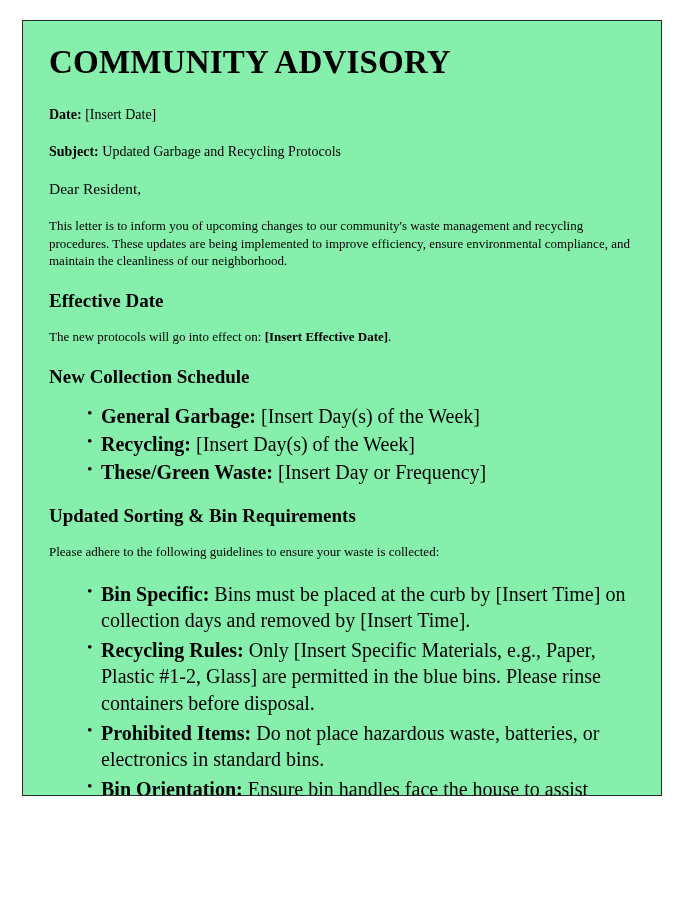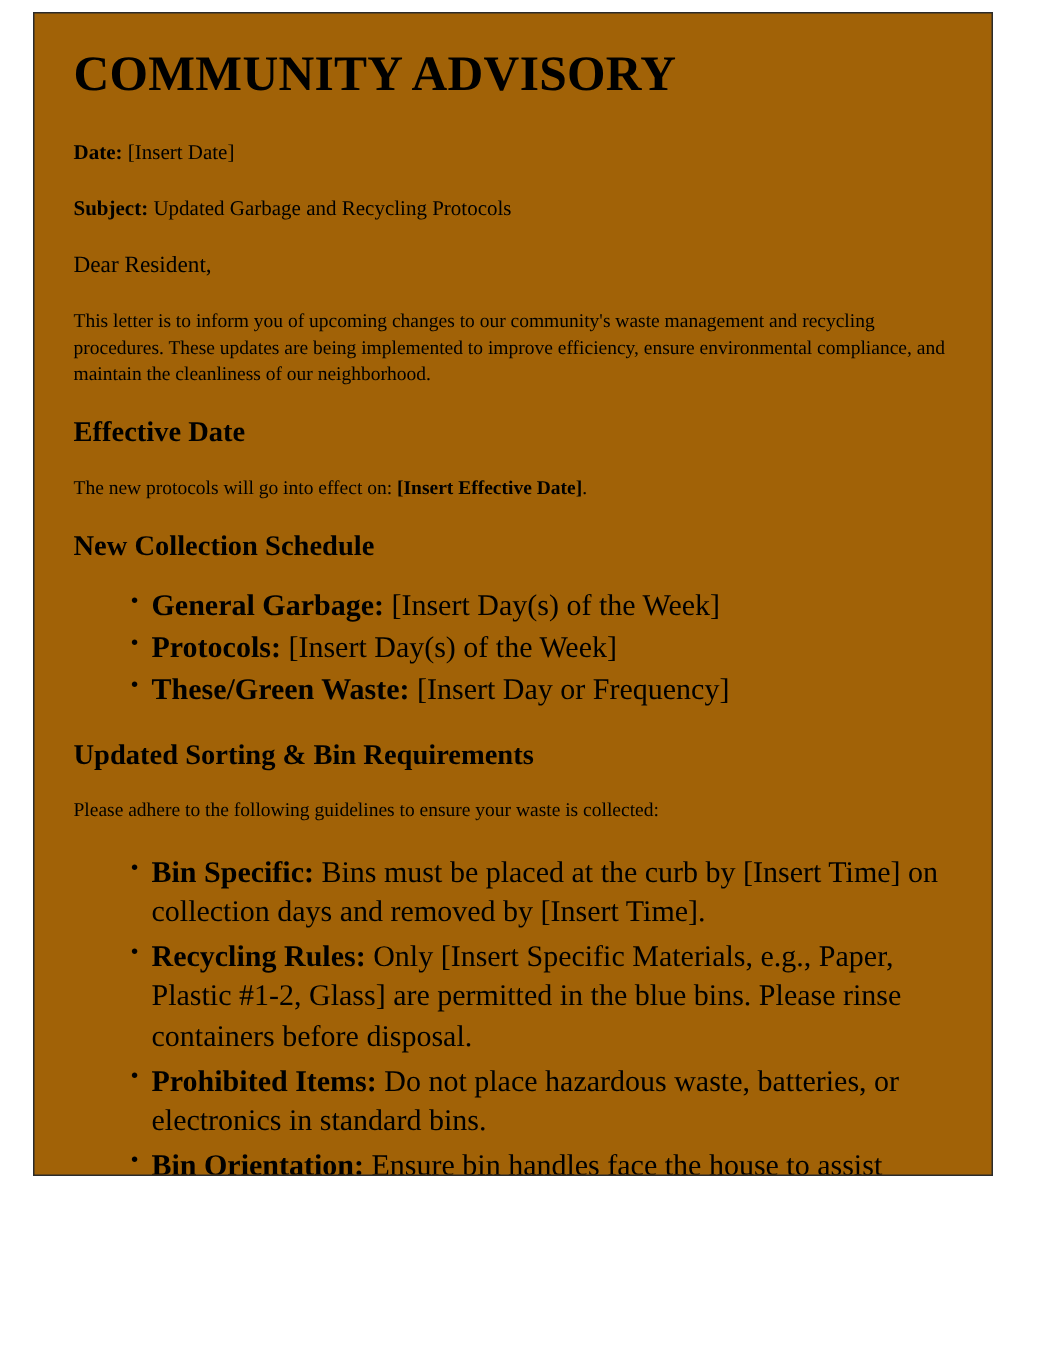--- a/index.html
+++ b/index.html
@@ -10,26 +10,26 @@
     height: 900px;
     overflow: hidden;
   }
   body {
     font-family: "Liberation Serif", "DejaVu Serif", serif;
     color: #000000;
   }
   #page {
     position: absolute;
     left: 22px;
-    top: 8px;
+    top: 20px;
     width: 640px;
     height: 776px;
     border: 1px solid #2b2b2b;
     box-sizing: border-box;
-    background: #a16207;
+    background: #86efac;
     overflow: hidden;
   }
   #page-inner {
     padding: 24px 26px 0 26px;
   }
   .doc-title {
     font-size: 33px;
     font-weight: bold;
     letter-spacing: 0.2px;
     margin: 0 0 26px 0;
@@ -111,21 +111,21 @@
       </p>
     </div>
 
     <div class="section">
       <h2 class="section-heading">New Collection Schedule</h2>
       <ul class="doc-list">
         <li>
           <span class="b">General Garbage:</span><span> [Insert Day(s) of the Week]</span>
         </li>
         <li>
-          <span class="b">Protocols:</span><span> [Insert Day(s) of the Week]</span>
+          <span class="b">Recycling:</span><span> [Insert Day(s) of the Week]</span>
         </li>
         <li>
           <span class="b">These/Green Waste:</span><span> [Insert Day or Frequency]</span>
         </li>
       </ul>
     </div>
 
     <div class="section">
       <h2 class="section-heading">Updated Sorting &amp; Bin Requirements</h2>
       <p class="body-para">Please adhere to the following guidelines to ensure your waste is collected:</p>

